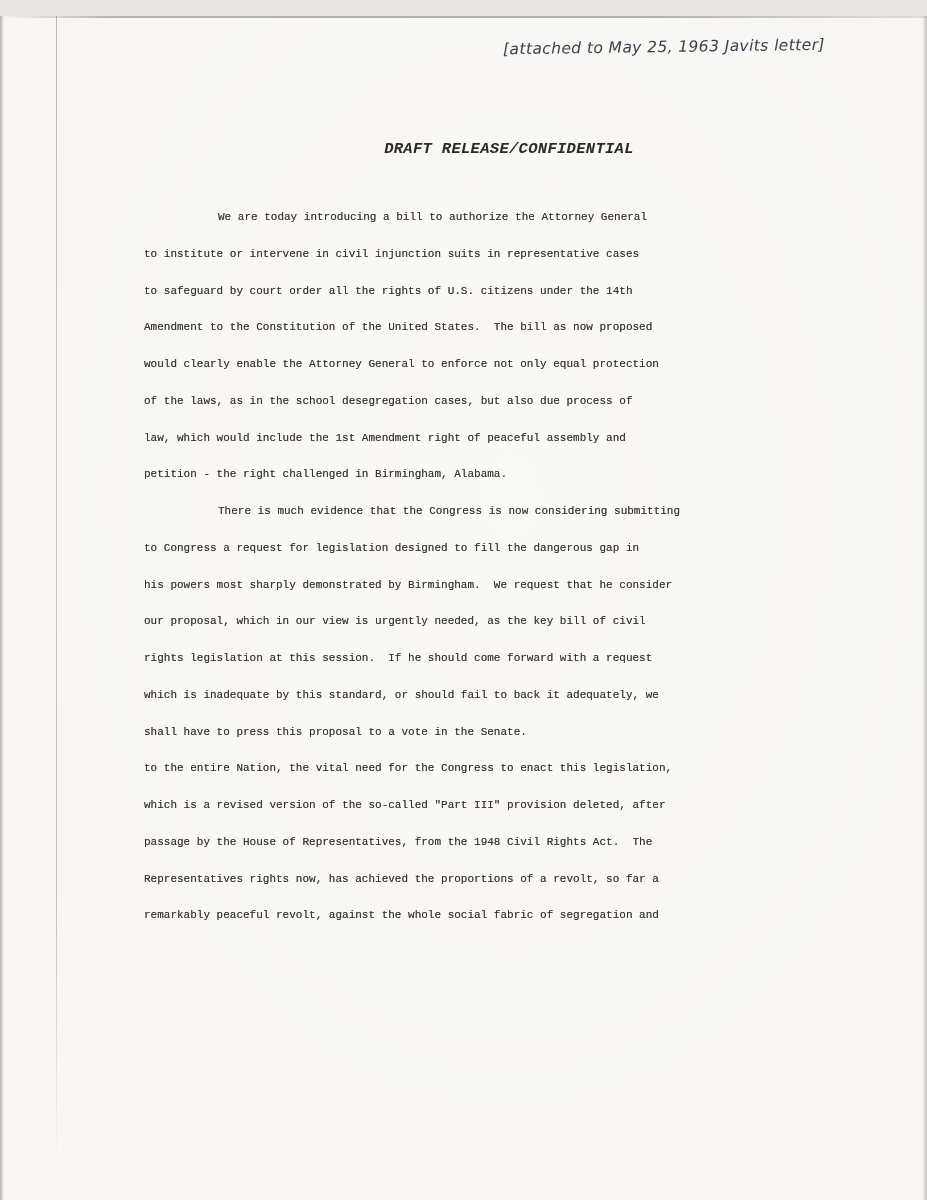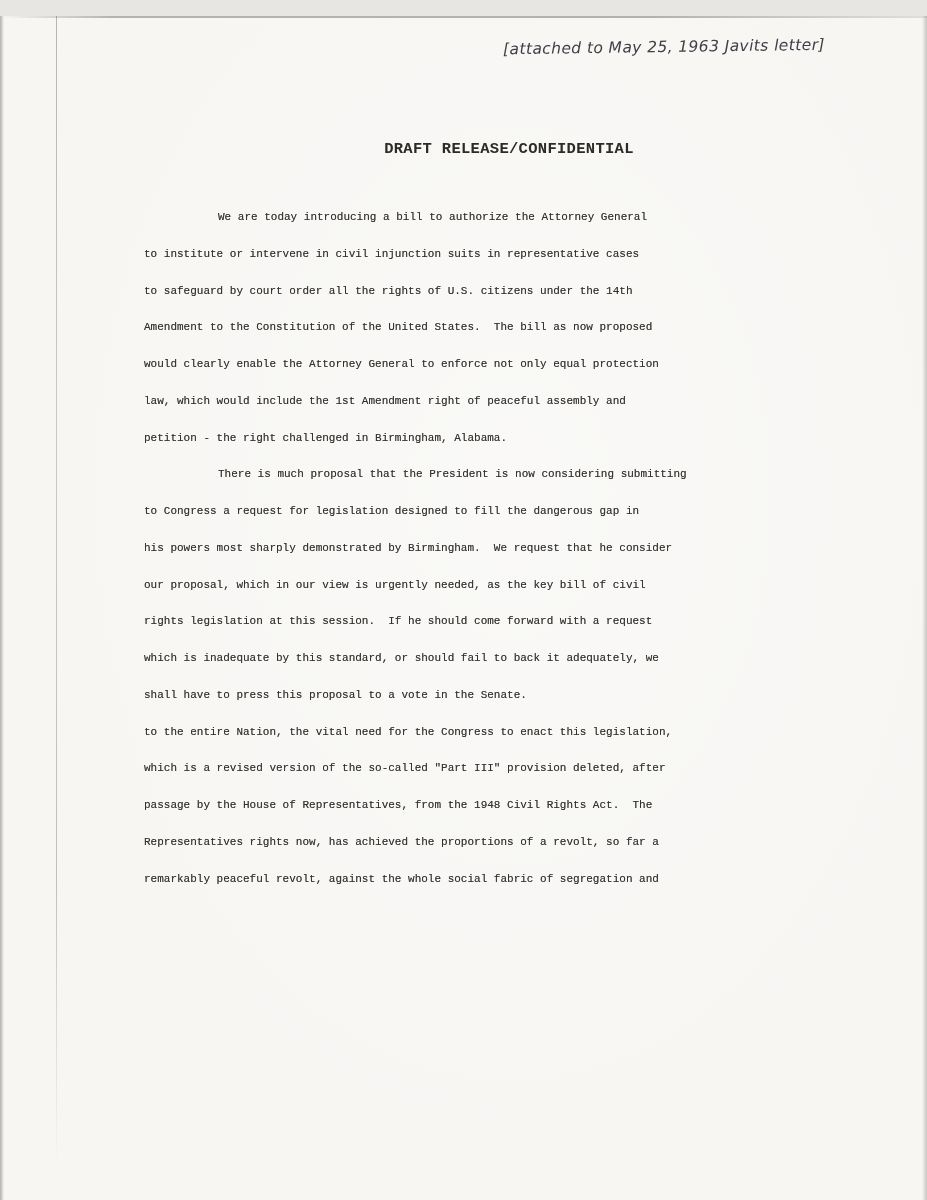--- a/index.html
+++ b/index.html
@@ -62,20 +62,21 @@
   .doc-title {
     position: absolute;
     left: 140px; top: 124px;
     width: 738px;
     text-align: center;
     font-size: 15.5px;
     font-weight: bold;
     letter-spacing: 0.3px;
     color: #2d2a27;
     white-space: pre;
+    font-style: italic;
   }
   .doc-body {
     position: absolute;
     left: 144px; top: 183px;
     width: 760px;
     font-size: 11px;
     color: #35322e;
     text-shadow: 0 0 0.6px rgba(53,50,46,0.55);
   }
   .paragraph { margin: 0; padding: 0; }
@@ -96,26 +97,27 @@
   <div class="doc-title">DRAFT RELEASE/CONFIDENTIAL</div>
 
   <div class="doc-body">
 
     <div class="paragraph">
       <div class="line indent">We are today introducing a bill to authorize the Attorney General</div>
       <div class="line">to institute or intervene in civil injunction suits in representative cases</div>
       <div class="line">to safeguard by court order all the rights of U.S. citizens under the 14th</div>
       <div class="line">Amendment to the Constitution of the United States.  The bill as now proposed</div>
       <div class="line">would clearly enable the Attorney General to enforce not only equal protection</div>
+      <div class="line">of the laws, as in the school desegregation cases, but also due process of</div>
       <div class="line">law, which would include the 1st Amendment right of peaceful assembly and</div>
       <div class="line">petition - the right challenged in Birmingham, Alabama.</div>
     </div>
 
     <div class="paragraph">
-      <div class="line indent">There is much proposal that the President is now considering submitting</div>
+      <div class="line indent">There is much evidence that the Congress is now considering submitting</div>
       <div class="line">to Congress a request for legislation designed to fill the dangerous gap in</div>
       <div class="line">his powers most sharply demonstrated by Birmingham.  We request that he consider</div>
       <div class="line">our proposal, which in our view is urgently needed, as the key bill of civil</div>
       <div class="line">rights legislation at this session.  If he should come forward with a request</div>
       <div class="line">which is inadequate by this standard, or should fail to back it adequately, we</div>
       <div class="line">shall have to press this proposal to a vote in the Senate.</div>
     </div>
 
     <div class="paragraph">
       <div class="line">to the entire Nation, the vital need for the Congress to enact this legislation,</div>

